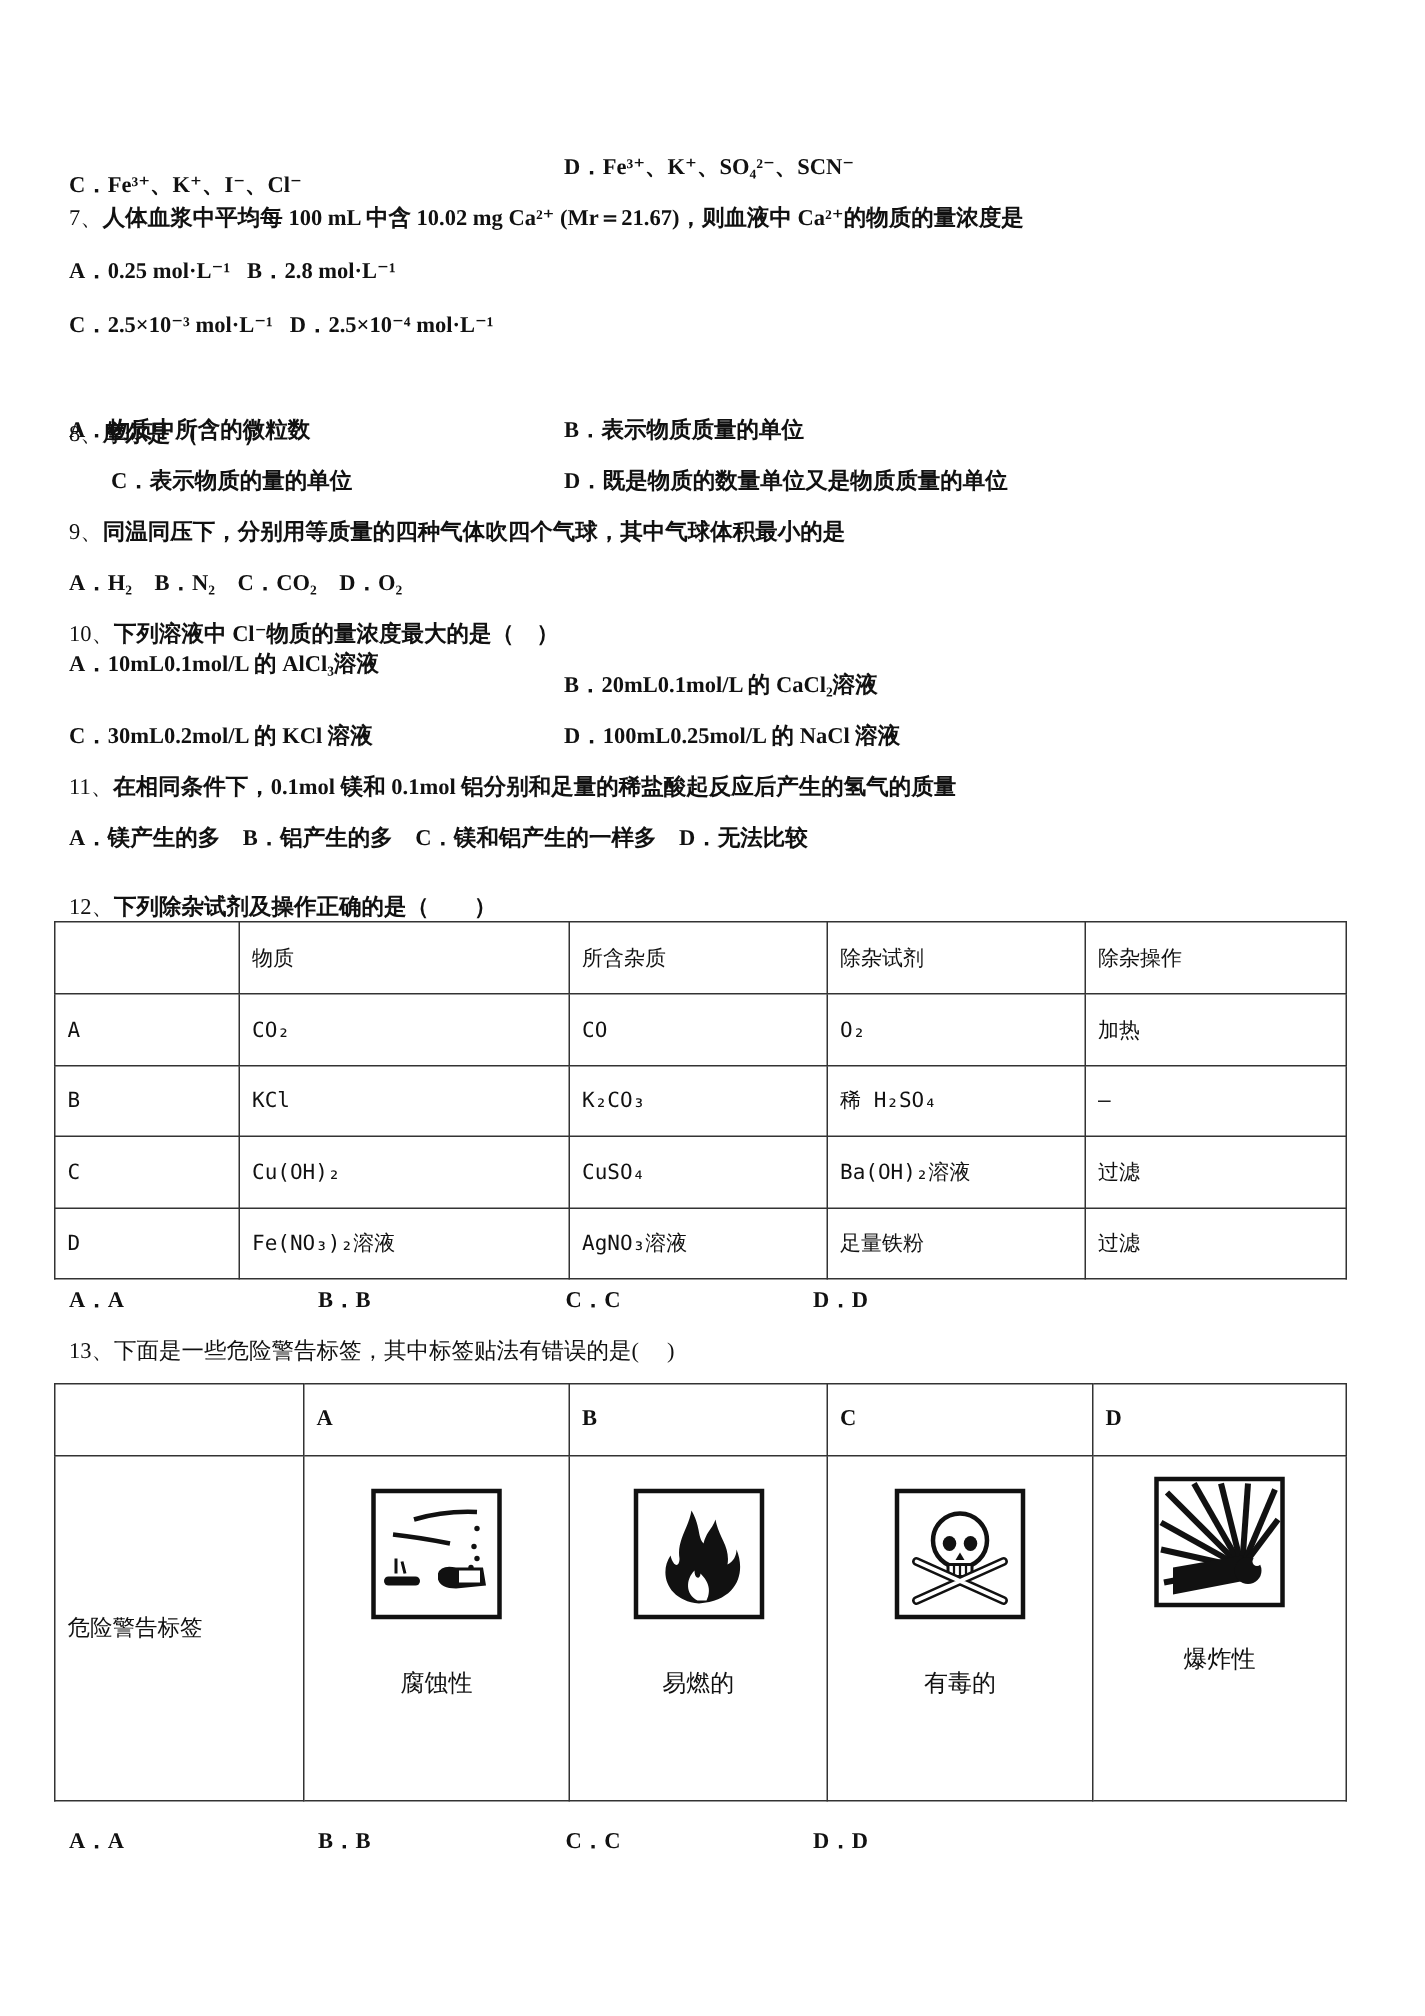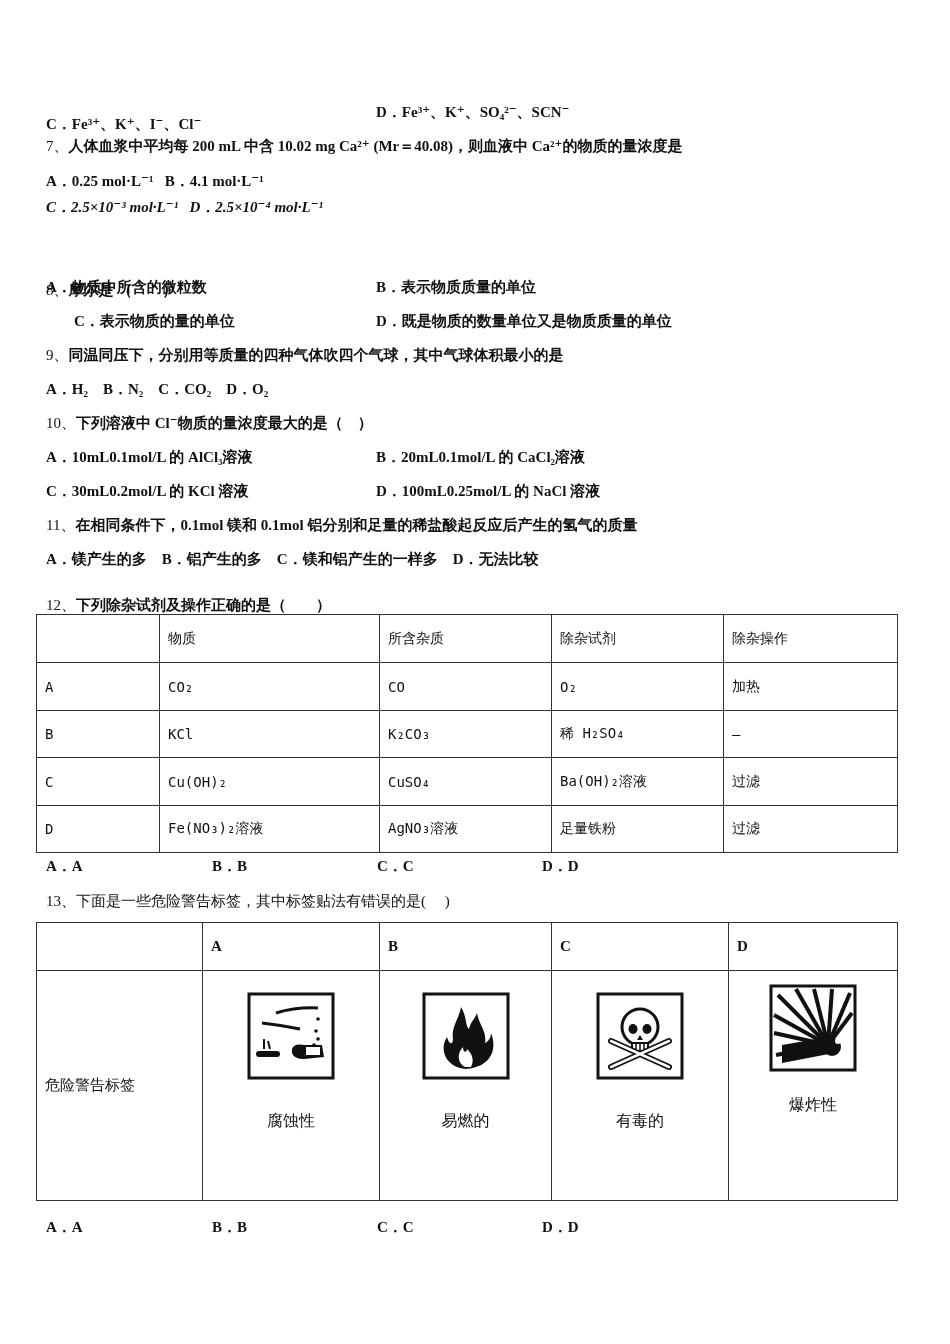--- a/index.html
+++ b/index.html
@@ -19,46 +19,46 @@
   .answers { position: absolute; font-size: 15px; font-weight: bold; }
   .answers span { position: absolute; white-space: nowrap; }
 </style>
 </head>
 <body>
 
 <div class="line b" style="top:114px;">C．Fe³⁺、K⁺、I⁻、Cl⁻</div>
 <div class="line b" style="top:102px; left:376px;">D．Fe³⁺、K⁺、SO₄²⁻、SCN⁻</div>
 
 <div class="line" style="top:136px;">
-  <span class="q">7、</span><span class="b">人体血浆中平均每 200 mL 中含 10.02 mg Ca²⁺ (Mr＝40.08)，则血液中 Ca²⁺的物质的量浓度是</span>
+  <span class="q">7、</span><span class="b">人体血浆中平均每 100 mL 中含 10.02 mg Ca²⁺ (Mr＝21.67)，则血液中 Ca²⁺的物质的量浓度是</span>
 </div>
 <div class="line b" style="top:171px;">
-  <span>A．0.25 mol·L⁻¹</span>&nbsp;&nbsp;&nbsp;<span>B．4.1 mol·L⁻¹</span>
-</div>
-<div class="line b" style="top:197px;font-style:italic;">
+  <span>A．0.25 mol·L⁻¹</span>&nbsp;&nbsp;&nbsp;<span>B．2.8 mol·L⁻¹</span>
+</div>
+<div class="line b" style="top:207px;">
   <span>C．2.5×10⁻³ mol·L⁻¹</span>&nbsp;&nbsp;&nbsp;<span>D．2.5×10⁻⁴ mol·L⁻¹</span>
 </div>
 
 <div class="line" style="top:243px;margin-top:37px;">
   <span>8、</span><span class="b">摩尔是 （　　）</span>
 </div>
 <div class="line b" style="top:277px;">A．物质中所含的微粒数</div>
 <div class="line b" style="top:277px; left:376px;">B．表示物质质量的单位</div>
 <div class="line b" style="top:311px;margin-left:28px;">C．表示物质的量的单位</div>
 <div class="line b" style="top:311px; left:376px;">D．既是物质的数量单位又是物质质量的单位</div>
 
 <div class="line" style="top:345px;">
   <span>9、</span><span class="b">同温同压下，分别用等质量的四种气体吹四个气球，其中气球体积最小的是</span>
 </div>
 <div class="line b" style="top:379px;">A．H₂　B．N₂　C．CO₂　D．O₂</div>
 
 <div class="line" style="top:413px;">
   <span>10、</span><span class="b">下列溶液中 Cl⁻物质的量浓度最大的是（　）</span>
 </div>
-<div class="line b" style="top:447px;">A．10mL0.1mol/L 的 AlCl₃溶液</div>
+<div class="line b" style="top:433px;">A．10mL0.1mol/L 的 AlCl₃溶液</div>
 <div class="line b" style="top:447px; left:376px;">B．20mL0.1mol/L 的 CaCl₂溶液</div>
 <div class="line b" style="top:481px;">C．30mL0.2mol/L 的 KCl 溶液</div>
 <div class="line b" style="top:481px; left:376px;text-align:center;">D．100mL0.25mol/L 的 NaCl 溶液</div>
 
 <div class="line" style="top:515px;">
   <span>11、</span><span class="b">在相同条件下，0.1mol 镁和 0.1mol 铝分别和足量的稀盐酸起反应后产生的氢气的质量</span>
 </div>
 <div class="line b" style="top:549px;">A．镁产生的多　B．铝产生的多　C．镁和铝产生的一样多　D．无法比较</div>
 
 <div class="line" style="top:583px;margin-top:12px;">

